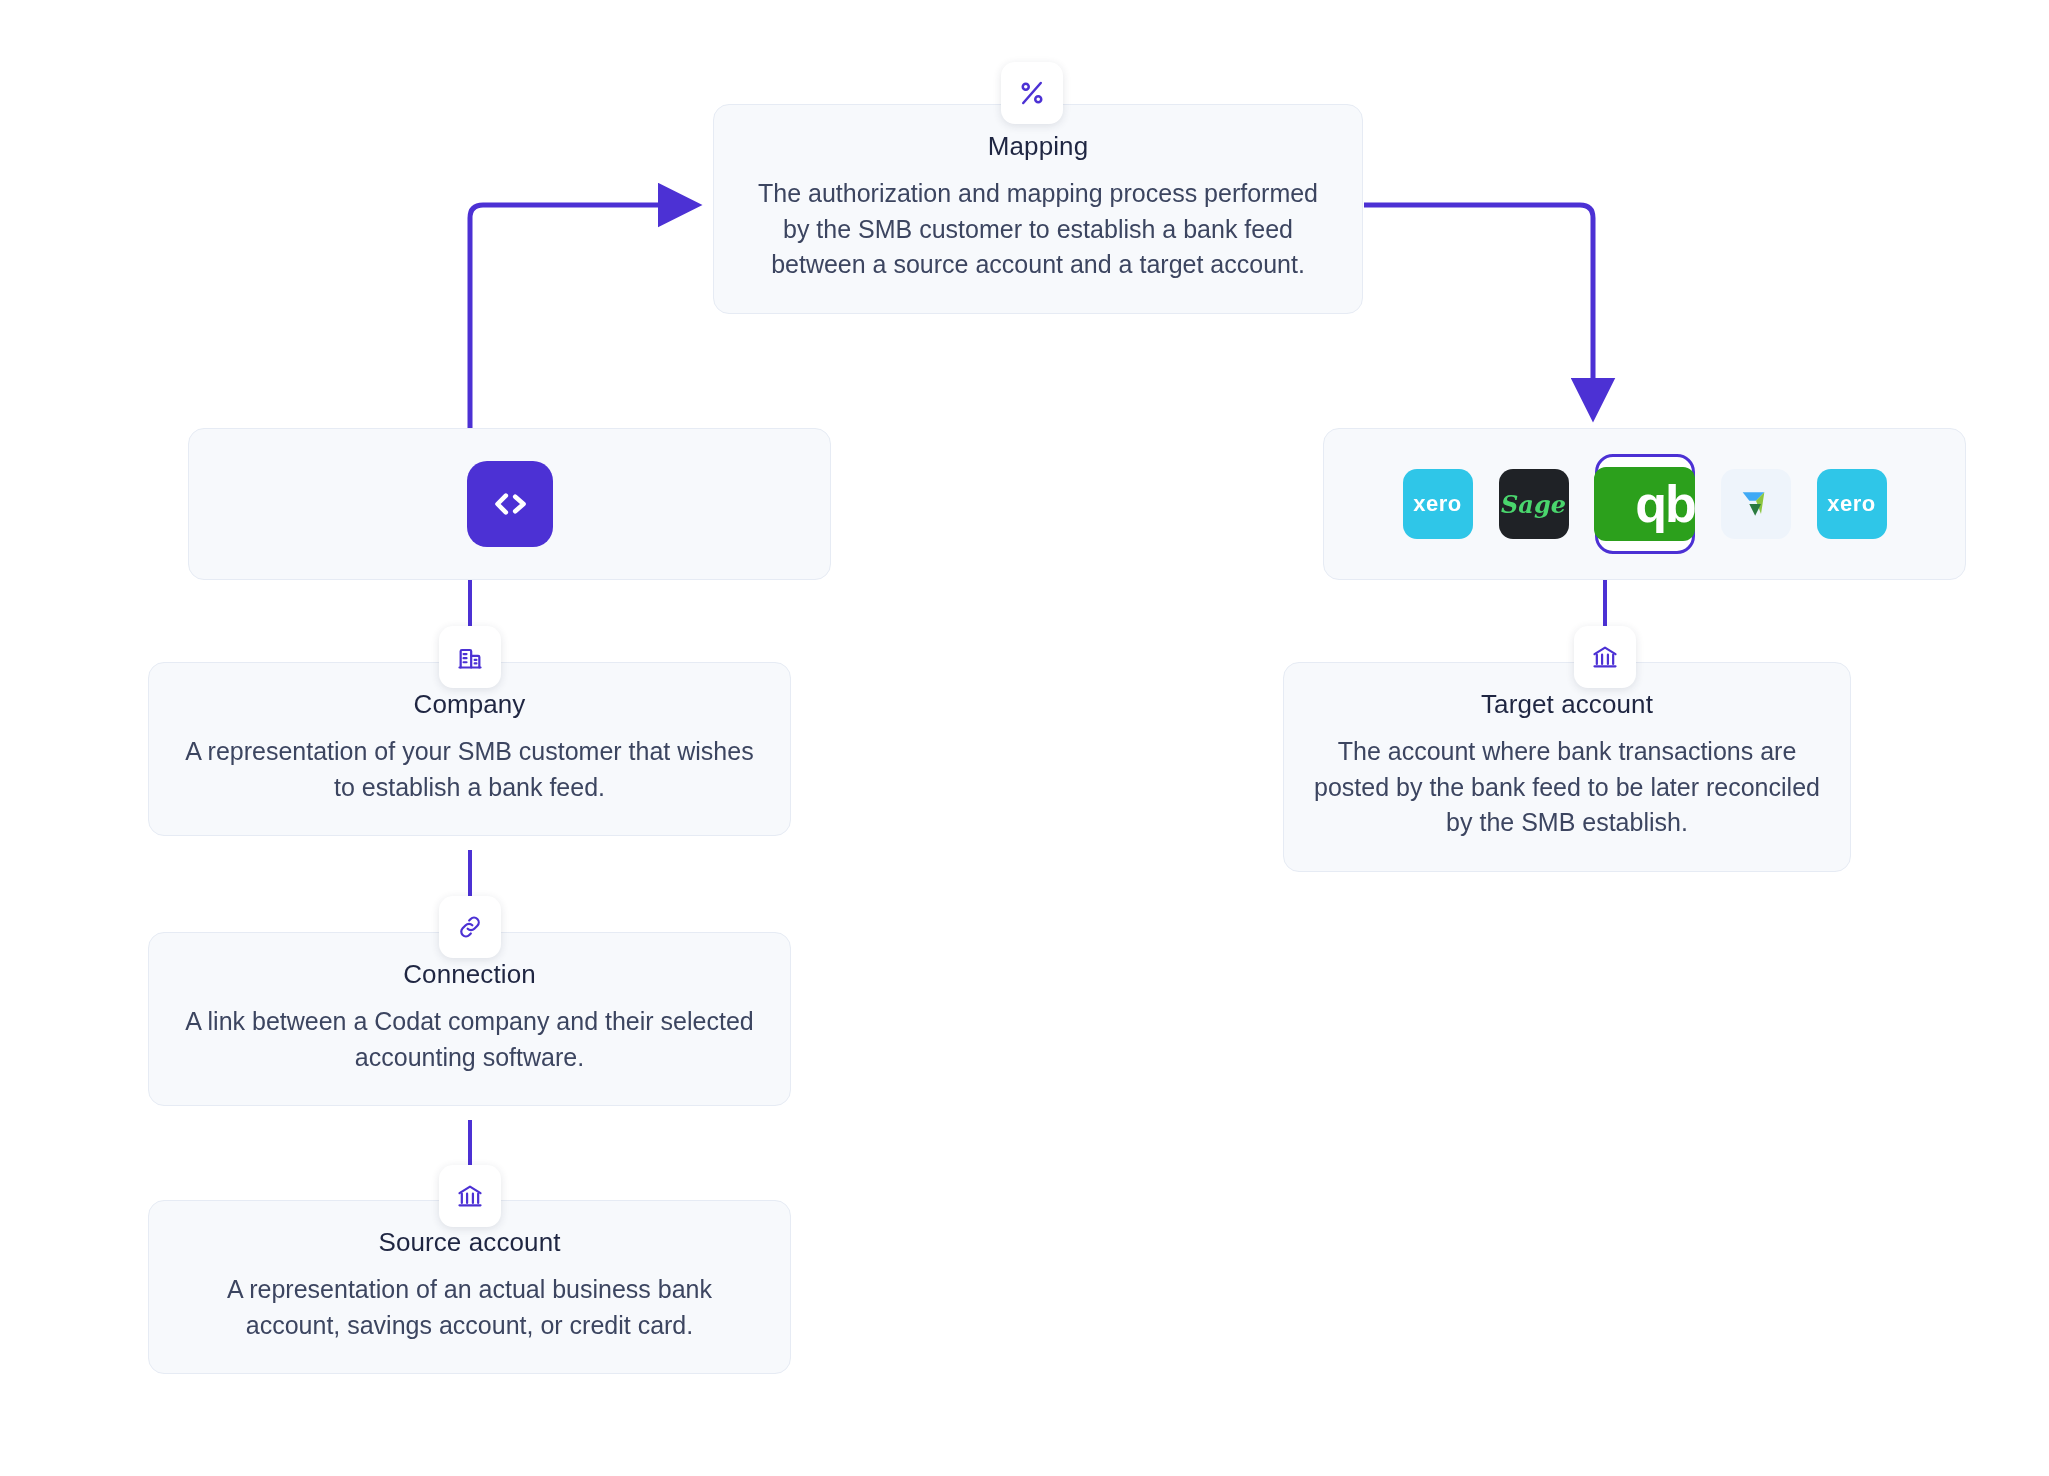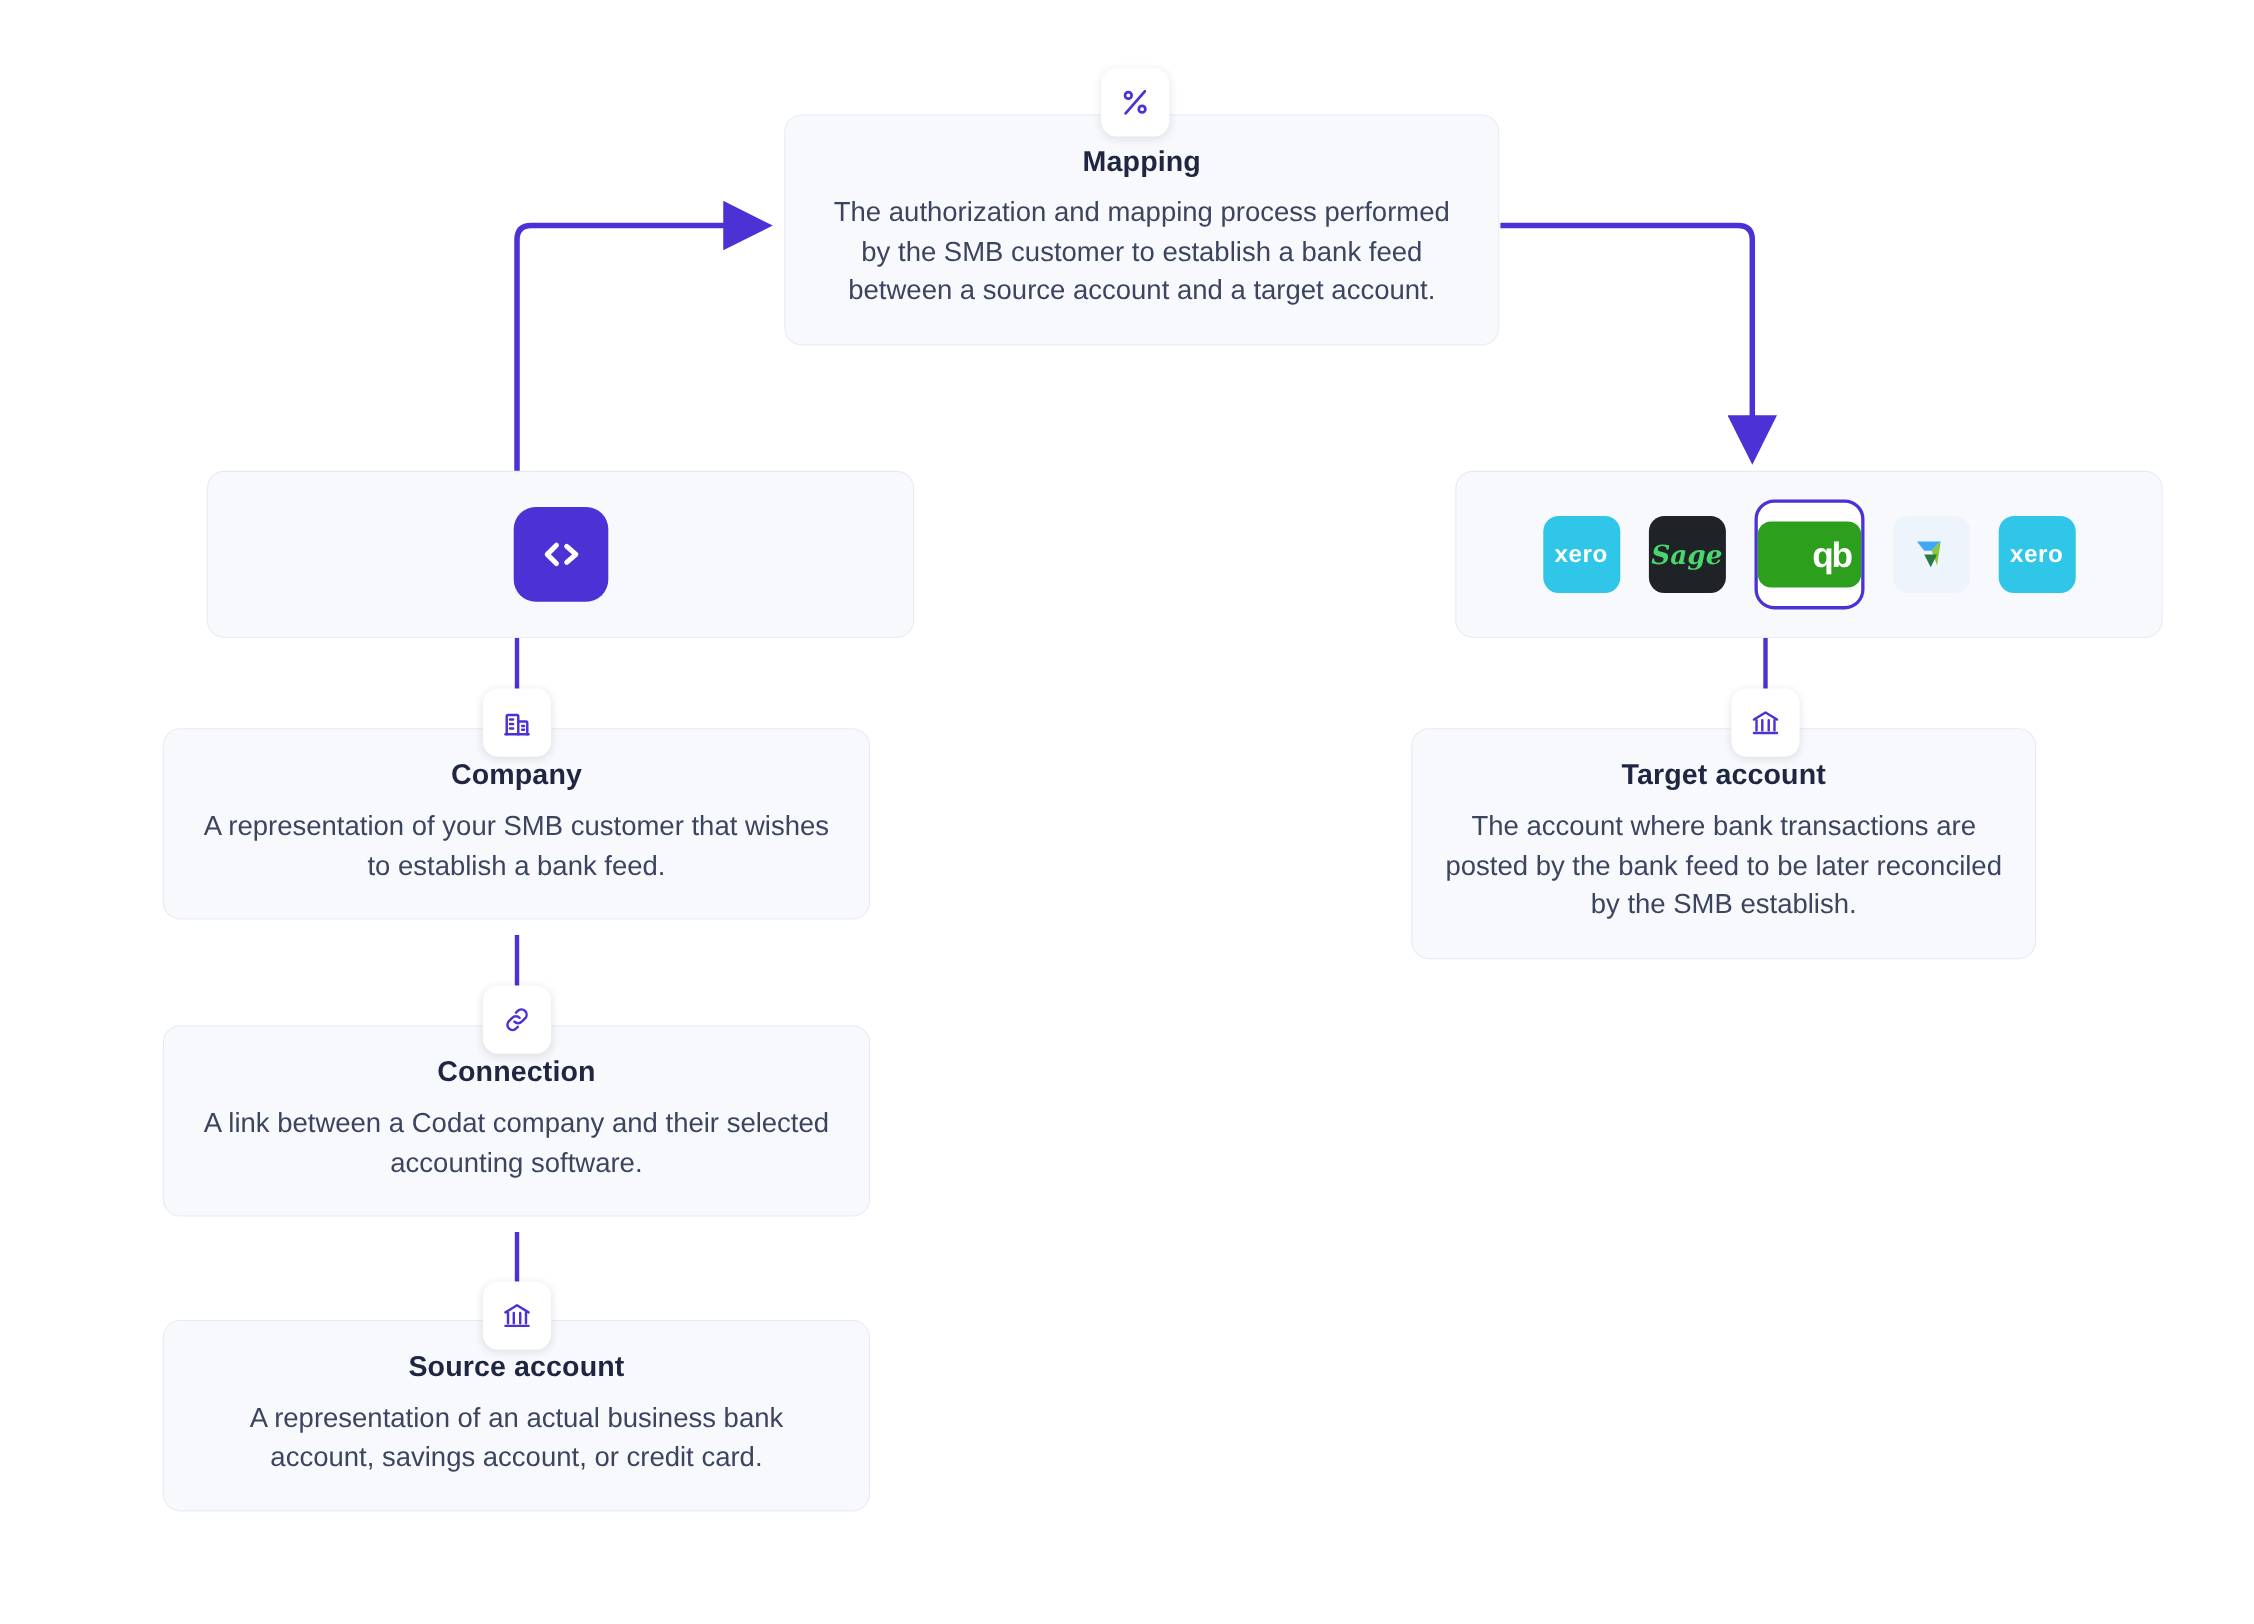--- a/index.html
+++ b/index.html
@@ -34,21 +34,21 @@
     position: absolute;
     box-sizing: border-box;
     background: #f7f9fc;
     border: 1px solid #e6ebf4;
     border-radius: 16px;
     text-align: center;
     padding: 26px 28px 30px 28px;
   }
   .card-title {
     font-size: 26px;
-    font-weight: bold;
+    font-weight: normal;
     color: #1f2642;
     letter-spacing: .1px;
     margin-bottom: 14px;
   }
   .card-desc {
     font-size: 25px;
     line-height: 1.42;
     color: #3c4560;
   }
 
@@ -122,28 +122,28 @@
     height: 94px;
     border-radius: 18px;
     border: 3px solid #4c31d4;
     display: flex;
     align-items: center;
     justify-content: center;
     background: #ffffff;
   }
   .logo-qb {
     width: 74px;
-    height: 60px;
+    height: 74px;
     border-radius: 12px;
     background: #2ca01c;
     color: #ffffff;
     display: flex;
     align-items: center;
     justify-content: center;
-    font-size: 32px;
+    font-size: 52px;
     font-weight: bold;
     letter-spacing: -2px;
     padding-left: 41px;
   }
   .logo-freeagent {
     background: #eef4fb;
     display: flex;
     align-items: center;
     justify-content: center;
   }

